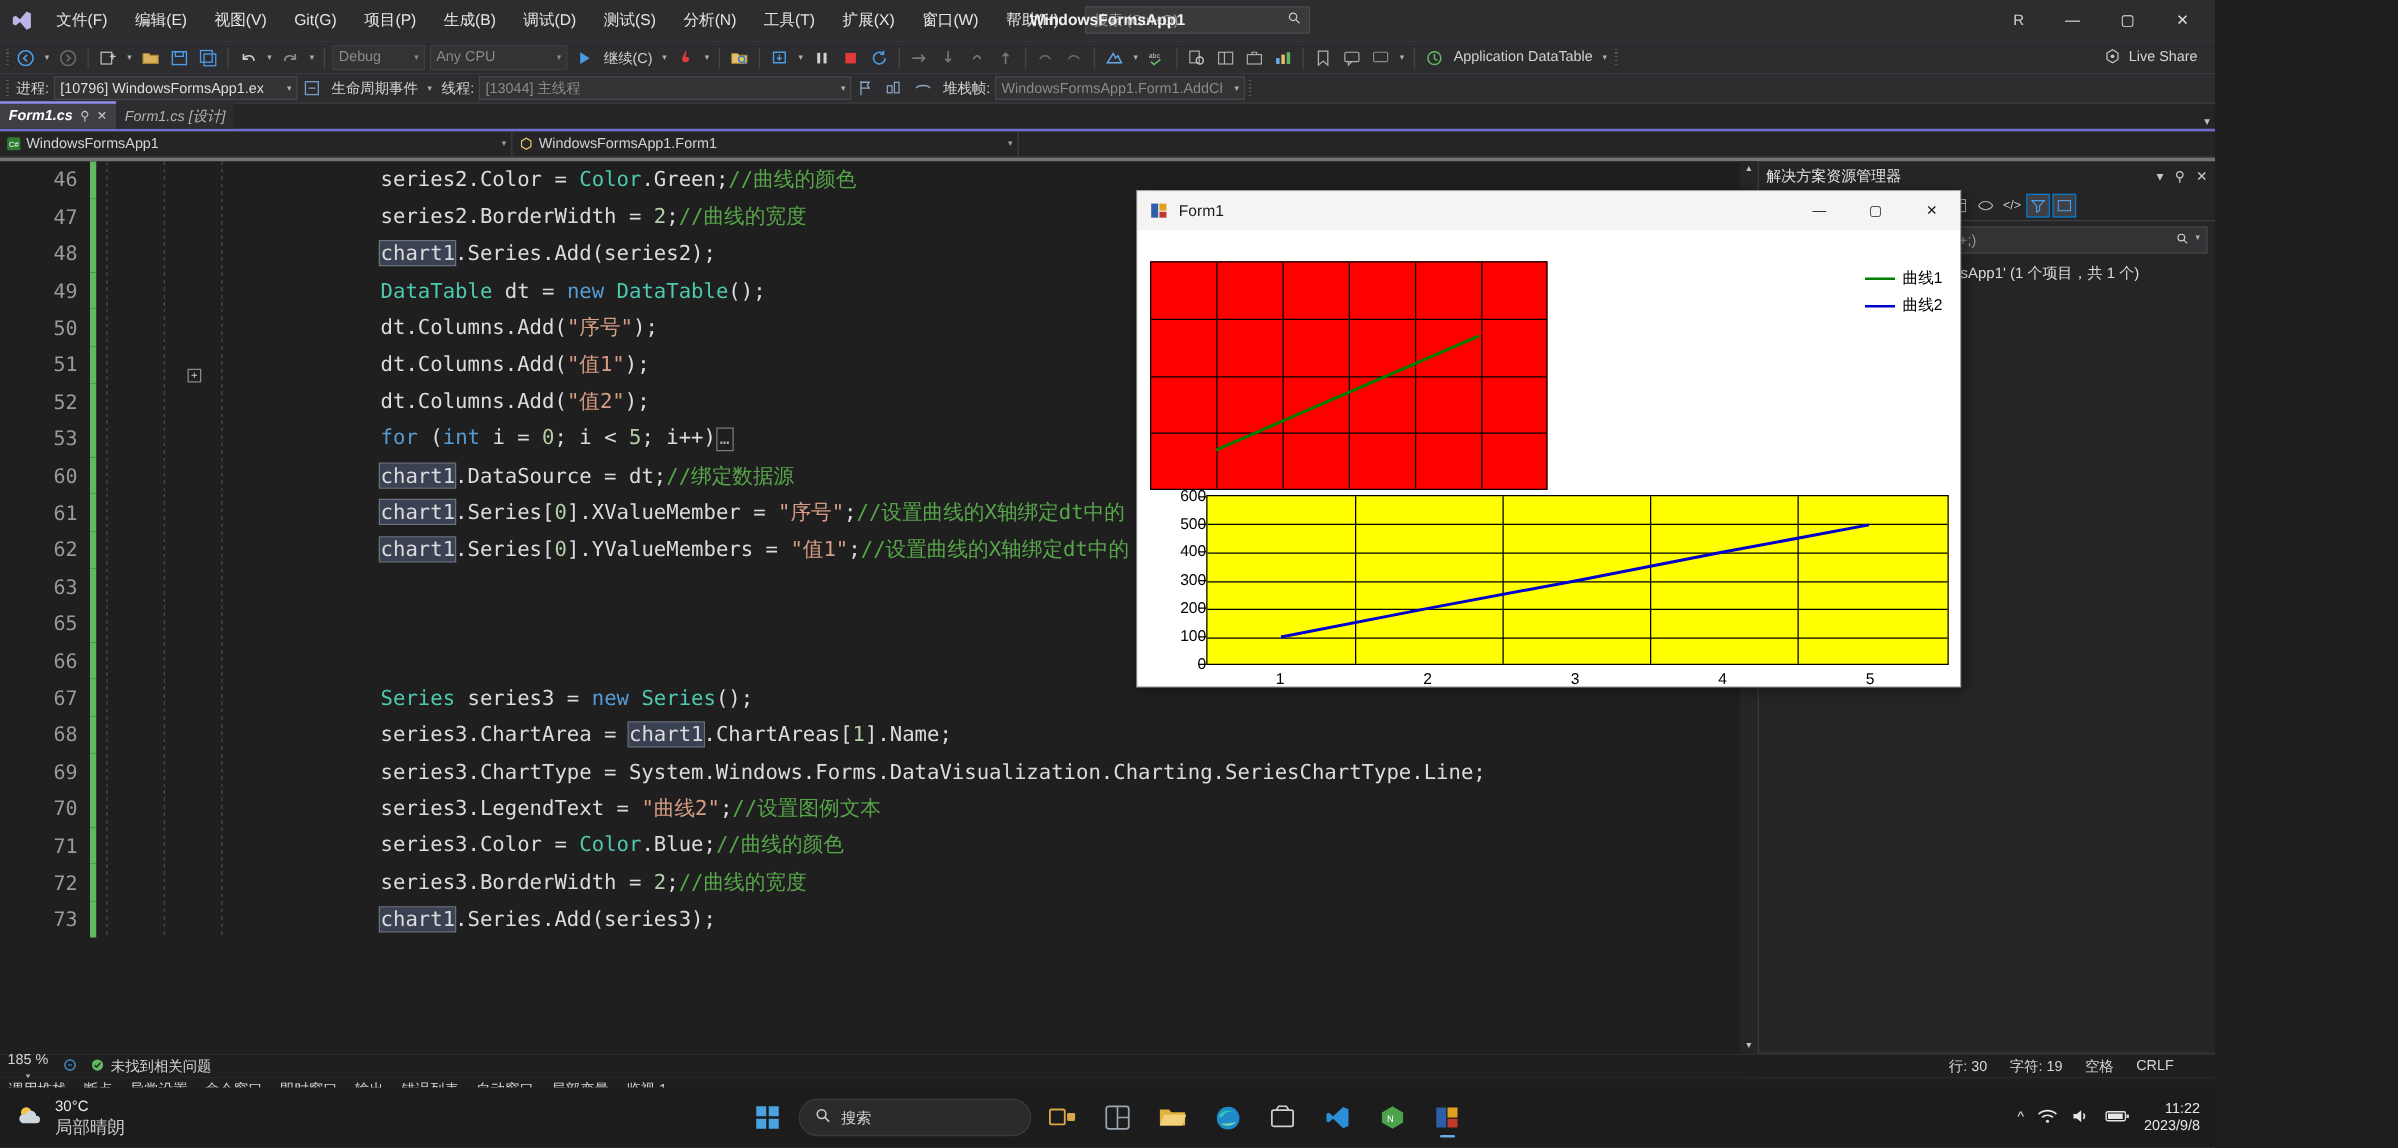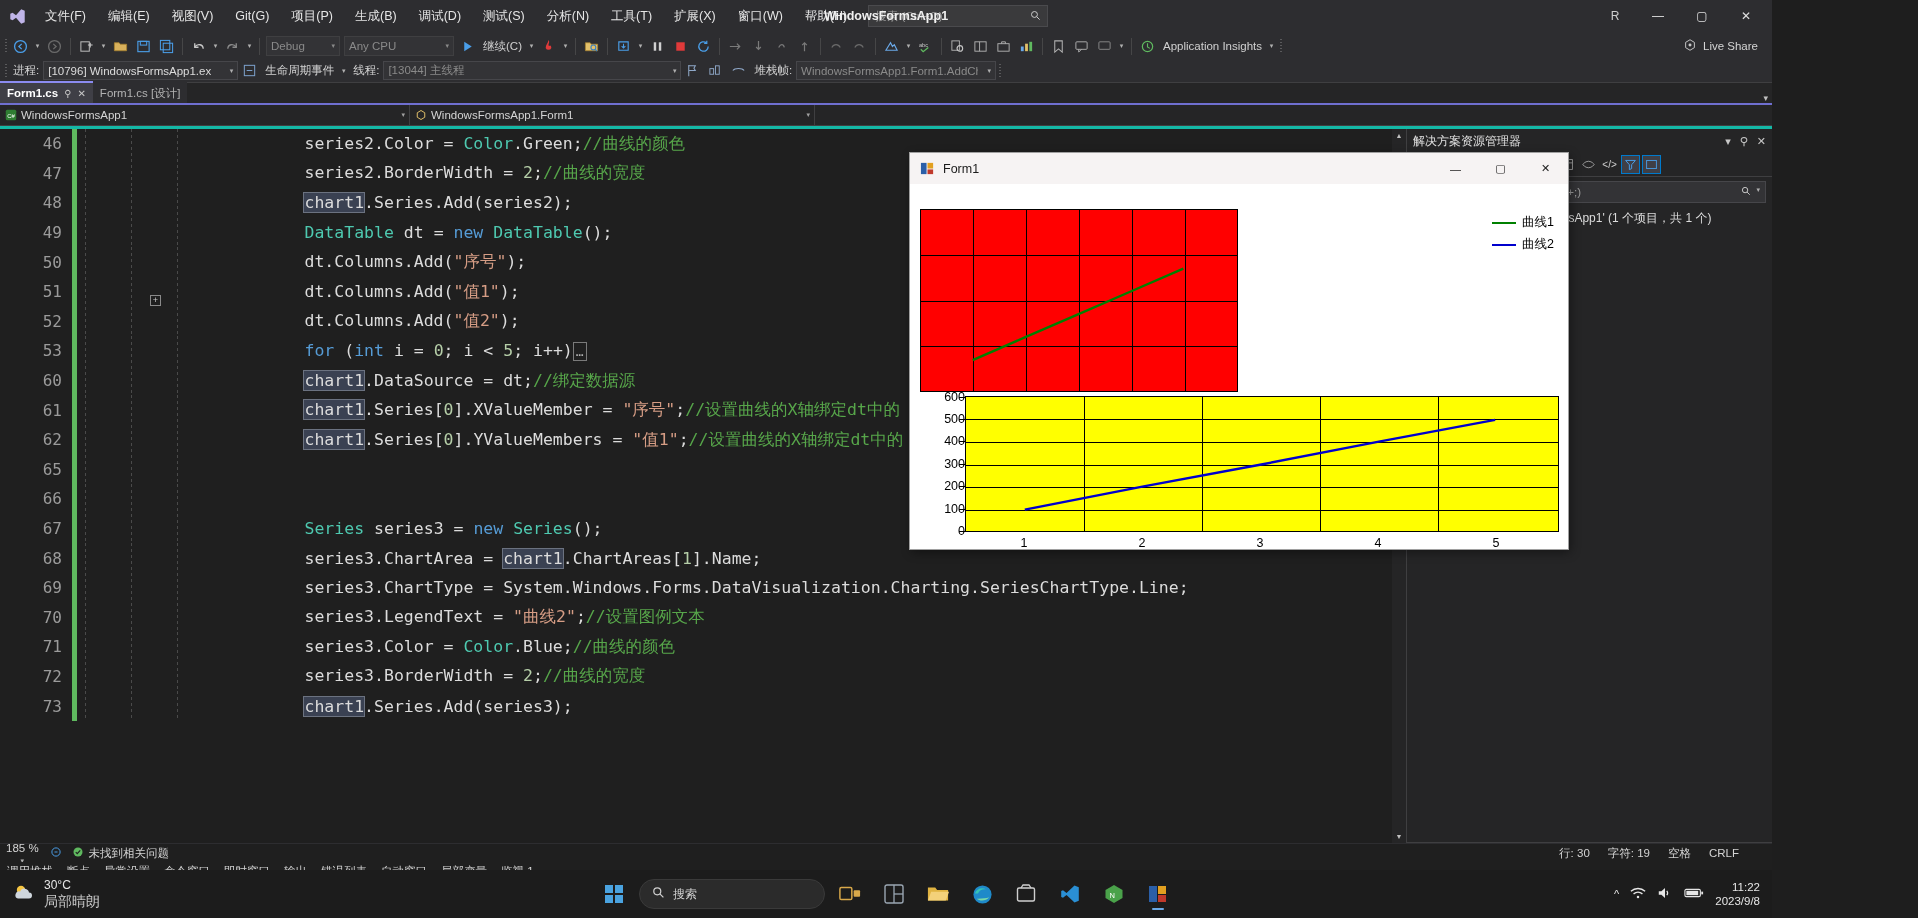--- a/index.html
+++ b/index.html
@@ -1,18 +1,18 @@
 <!DOCTYPE html>
 <html><head>
 <meta charset="utf-8">
 <style>
   * { box-sizing: border-box; margin:0; padding:0; }
   html,body { width:1918px; height:918px; overflow:hidden;
     font-family:"Liberation Sans","DejaVu Sans",sans-serif; background:#1e1e1e; }
-  .app { position:relative; width:1772px; height:918px; background:#14b8a6; color:#d4d4d4; }
+  .app { position:relative; width:1772px; height:918px; background:#737373; color:#d4d4d4; }
 
   
   .titlebar { height:33px; background:#2d2d30; display:flex; align-items:center;
      border-bottom:1px solid #2d2d30; position:relative; }
   .vs-logo { width:34px; height:33px; display:flex; align-items:center; justify-content:center; }
   .vs-logo svg { width:17px; height:17px; }
   .menu { display:flex; align-items:center; height:33px; }
   .menu-item { padding:0 11px; font-size:12.5px; color:#e6e6e6; line-height:33px; cursor:default; white-space:nowrap;}
   .search-box { margin-left:10px; width:180px; height:22px; background:#3a3a3c;
      border:1px solid #4a4a4d; display:flex; align-items:center; padding:0 6px; }
@@ -47,21 +47,21 @@
   .toolbar2 { height:24px; background:#2d2d30; display:flex; align-items:center;
      padding:0 2px; font-size:11.5px; color:#c8c8c8; border-bottom:1px solid #3f3f41;}
   .lbl2 { color:#d2d2d2; font-size:11.5px; padding:0 4px; white-space:nowrap;}
   .combo2 { height:19px; background:#333336; border:1px solid #46464a; display:flex;
      align-items:center; padding:0 4px; color:#dcdcdc; font-size:11.5px; }
   .combo2.dim{color:#8a8a8a;}
   .combo2 .ca{margin-left:auto;padding-left:10px;font-size:7px;color:#b0b0b0;}
 
   
   .tabstrip { height:22px; background:#252526; display:flex; align-items:flex-end;
-      border-bottom:2px solid #6f6fd0; position:relative;}
+      border-bottom:2px solid #6f6fd0; position:relative;font-style:italic;}
   .tab { height:22px; display:flex; align-items:center; padding:0 7px; font-size:11.5px;
       background:#3f3f46; color:#ffffff; border-top:2px solid #8b8bf0; gap:6px; }
   .tab.inactive { background:#2d2d30; color:#b3b3b3; border-top:2px solid transparent;}
   .tab b{font-weight:bold;}
   .tab .pin,.tab .xc{font-size:10px;color:#c8c8c8;}
   .tabstrip-right{margin-left:auto;display:flex;align-items:center;padding-right:4px;
       color:#c0c0c0;font-size:9px;gap:8px;}
 
   
   .navbar { height:21px; background:#252526; display:flex; align-items:center;
@@ -431,21 +431,21 @@
         </svg>
       </div>
     <div class="tb-caret">▾</div>
     <div class="tb-sep"></div>
     <div class="tb-ico">
       <svg viewBox="0 0 16 16">
           <circle cx="8" cy="8" r="5.5" fill="none" stroke="#5fb95f" stroke-width="1.3"></circle>
           <path d="M8 4.5v4l2.5 1.5" fill="none" stroke="#5fb95f" stroke-width="1.2"></path>
         </svg>
       </div>
-    <div class="tb-text">Application Insights</div>
+    <div class="tb-text">Application DataTable</div>
     <div class="tb-caret">▾</div>
     <div class="grip"></div>
     <div style="margin-left:auto;display:flex;align-items:center;padding-right:12px;gap:6px;">
       <span>
         <svg width="14" height="14" viewBox="0 0 16 16">
             <path d="M3 11V5l5-3 5 3v6l-5 3z" fill="none" stroke="#c8c8c8" stroke-width="1.1"></path>
             <circle cx="8" cy="8" r="1.7" fill="#c8c8c8"></circle>
           </svg>
       </span>
       <span style="font-size:11.5px;color:#d4d4d4;">Live Share</span>
@@ -540,20 +540,21 @@
           <div class="crow"><div class="lnum">47</div><div class="chgbar"></div><div class="gutter2"></div><div class="indent-guides"><div class="ig" style="left: 0px;"></div><div class="ig" style="left: 46px;"></div><div class="ig" style="left: 92px;"></div></div><div class="ctext"><span class="w">        </span><span class="w">series2.BorderWidth = </span><span class="n">2</span><span class="w">;</span><span class="c">//曲线的宽度</span></div></div>
           <div class="crow"><div class="lnum">48</div><div class="chgbar"></div><div class="gutter2"></div><div class="indent-guides"><div class="ig" style="left: 0px;"></div><div class="ig" style="left: 46px;"></div><div class="ig" style="left: 92px;"></div></div><div class="ctext"><span class="w">        </span><span class="hl">chart1</span><span class="w">.Series.Add(series2);</span></div></div>
           <div class="crow"><div class="lnum">49</div><div class="chgbar"></div><div class="gutter2"></div><div class="indent-guides"><div class="ig" style="left: 0px;"></div><div class="ig" style="left: 46px;"></div><div class="ig" style="left: 92px;"></div></div><div class="ctext"><span class="w">        </span><span class="t">DataTable</span><span class="w"> dt = </span><span class="k">new</span><span class="w"> </span><span class="t">DataTable</span><span class="w">();</span></div></div>
           <div class="crow"><div class="lnum">50</div><div class="chgbar"></div><div class="gutter2"></div><div class="indent-guides"><div class="ig" style="left: 0px;"></div><div class="ig" style="left: 46px;"></div><div class="ig" style="left: 92px;"></div></div><div class="ctext"><span class="w">        </span><span class="w">dt.Columns.Add(</span><span class="s">"序号"</span><span class="w">);</span></div></div>
           <div class="crow"><div class="lnum">51</div><div class="chgbar"></div><div class="gutter2"></div><div class="indent-guides"><div class="ig" style="left: 0px;"></div><div class="ig" style="left: 46px;"></div><div class="ig" style="left: 92px;"></div></div><div class="ctext"><span class="w">        </span><span class="w">dt.Columns.Add(</span><span class="s">"值1"</span><span class="w">);</span></div></div>
           <div class="crow"><div class="lnum">52</div><div class="chgbar"></div><div class="gutter2"></div><div class="indent-guides"><div class="ig" style="left: 0px;"></div><div class="ig" style="left: 46px;"></div><div class="ig" style="left: 92px;"></div></div><div class="ctext"><span class="w">        </span><span class="w">dt.Columns.Add(</span><span class="s">"值2"</span><span class="w">);</span></div></div>
           <div class="crow"><div class="lnum">53</div><div class="chgbar"></div><div class="gutter2"></div><div class="indent-guides"><div class="ig" style="left: 0px;"></div><div class="ig" style="left: 46px;"></div><div class="ig" style="left: 92px;"></div></div><div class="ctext"><span class="w">        </span><span class="k">for</span><span class="w"> (</span><span class="k">int</span><span class="w"> i = </span><span class="n">0</span><span class="w">; i &lt; </span><span class="n">5</span><span class="w">; i++)</span><span class="collapse-box">…</span></div></div>
           <div class="crow"><div class="lnum">60</div><div class="chgbar"></div><div class="gutter2"></div><div class="indent-guides"><div class="ig" style="left: 0px;"></div><div class="ig" style="left: 46px;"></div><div class="ig" style="left: 92px;"></div></div><div class="ctext"><span class="w">        </span><span class="hl">chart1</span><span class="w">.DataSource = dt;</span><span class="c">//绑定数据源</span></div></div>
           <div class="crow"><div class="lnum">61</div><div class="chgbar"></div><div class="gutter2"></div><div class="indent-guides"><div class="ig" style="left: 0px;"></div><div class="ig" style="left: 46px;"></div><div class="ig" style="left: 92px;"></div></div><div class="ctext"><span class="w">        </span><span class="hl">chart1</span><span class="w">.Series[</span><span class="n">0</span><span class="w">].XValueMember = </span><span class="s">"序号"</span><span class="w">;</span><span class="c">//设置曲线的X轴绑定dt中的</span></div></div>
           <div class="crow"><div class="lnum">62</div><div class="chgbar"></div><div class="gutter2"></div><div class="indent-guides"><div class="ig" style="left: 0px;"></div><div class="ig" style="left: 46px;"></div><div class="ig" style="left: 92px;"></div></div><div class="ctext"><span class="w">        </span><span class="hl">chart1</span><span class="w">.Series[</span><span class="n">0</span><span class="w">].YValueMembers = </span><span class="s">"值1"</span><span class="w">;</span><span class="c">//设置曲线的X轴绑定dt中的</span></div></div>
+          <div class="crow"><div class="lnum">63</div><div class="chgbar"></div><div class="gutter2"></div><div class="indent-guides"><div class="ig" style="left: 0px;"></div><div class="ig" style="left: 46px;"></div><div class="ig" style="left: 92px;"></div></div><div class="ctext"></div></div>
           <div class="crow"><div class="lnum">65</div><div class="chgbar"></div><div class="gutter2"></div><div class="indent-guides"><div class="ig" style="left: 0px;"></div><div class="ig" style="left: 46px;"></div><div class="ig" style="left: 92px;"></div></div><div class="ctext"></div></div>
           <div class="crow"><div class="lnum">66</div><div class="chgbar"></div><div class="gutter2"></div><div class="indent-guides"><div class="ig" style="left: 0px;"></div><div class="ig" style="left: 46px;"></div><div class="ig" style="left: 92px;"></div></div><div class="ctext"></div></div>
           <div class="crow"><div class="lnum">67</div><div class="chgbar"></div><div class="gutter2"></div><div class="indent-guides"><div class="ig" style="left: 0px;"></div><div class="ig" style="left: 46px;"></div><div class="ig" style="left: 92px;"></div></div><div class="ctext"><span class="w">        </span><span class="t">Series</span><span class="w"> series3 = </span><span class="k">new</span><span class="w"> </span><span class="t">Series</span><span class="w">();</span></div></div>
           <div class="crow"><div class="lnum">68</div><div class="chgbar"></div><div class="gutter2"></div><div class="indent-guides"><div class="ig" style="left: 0px;"></div><div class="ig" style="left: 46px;"></div><div class="ig" style="left: 92px;"></div></div><div class="ctext"><span class="w">        </span><span class="w">series3.ChartArea = </span><span class="hl">chart1</span><span class="w">.ChartAreas[</span><span class="n">1</span><span class="w">].Name;</span></div></div>
           <div class="crow"><div class="lnum">69</div><div class="chgbar"></div><div class="gutter2"></div><div class="indent-guides"><div class="ig" style="left: 0px;"></div><div class="ig" style="left: 46px;"></div><div class="ig" style="left: 92px;"></div></div><div class="ctext"><span class="w">        </span><span class="w">series3.ChartType = System.Windows.Forms.DataVisualization.Charting.SeriesChartType.Line;</span></div></div>
           <div class="crow"><div class="lnum">70</div><div class="chgbar"></div><div class="gutter2"></div><div class="indent-guides"><div class="ig" style="left: 0px;"></div><div class="ig" style="left: 46px;"></div><div class="ig" style="left: 92px;"></div></div><div class="ctext"><span class="w">        </span><span class="w">series3.LegendText = </span><span class="s">"曲线2"</span><span class="w">;</span><span class="c">//设置图例文本</span></div></div>
           <div class="crow"><div class="lnum">71</div><div class="chgbar"></div><div class="gutter2"></div><div class="indent-guides"><div class="ig" style="left: 0px;"></div><div class="ig" style="left: 46px;"></div><div class="ig" style="left: 92px;"></div></div><div class="ctext"><span class="w">        </span><span class="w">series3.Color = </span><span class="t">Color</span><span class="w">.Blue;</span><span class="c">//曲线的颜色</span></div></div>
           <div class="crow"><div class="lnum">72</div><div class="chgbar"></div><div class="gutter2"></div><div class="indent-guides"><div class="ig" style="left: 0px;"></div><div class="ig" style="left: 46px;"></div><div class="ig" style="left: 92px;"></div></div><div class="ctext"><span class="w">        </span><span class="w">series3.BorderWidth = </span><span class="n">2</span><span class="w">;</span><span class="c">//曲线的宽度</span></div></div>
           <div class="crow"><div class="lnum">73</div><div class="chgbar"></div><div class="gutter2"></div><div class="indent-guides"><div class="ig" style="left: 0px;"></div><div class="ig" style="left: 46px;"></div><div class="ig" style="left: 92px;"></div></div><div class="ctext"><span class="w">        </span><span class="hl">chart1</span><span class="w">.Series.Add(series3);</span></div></div>
         </div>

